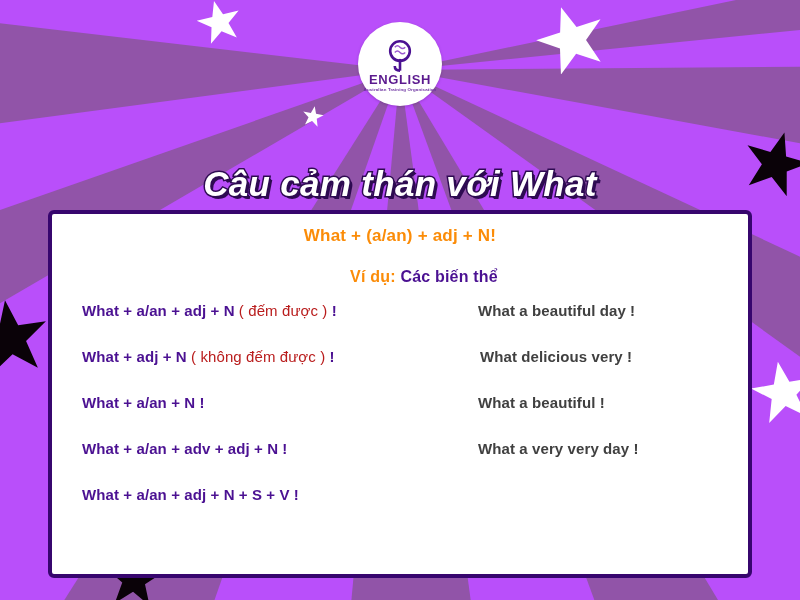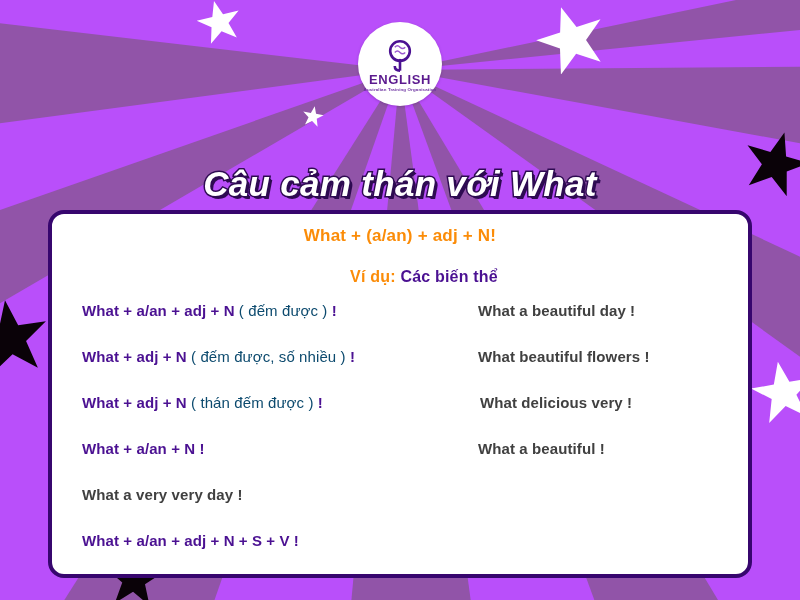--- a/index.html
+++ b/index.html
@@ -97,21 +97,21 @@
   
   #card {
     position: absolute;
     left: 48px;
     top: 210px;
     width: 704px;
     height: 368px;
     box-sizing: border-box;
     background: #ffffff;
     border: 4px solid #37066e;
-    border-radius: 16px;
+    border-radius: 6px;
   }
 
   #formula-line {
     text-align: center;
     margin-top: 12px;
     font-size: 17px;
     font-weight: bold;
     color: #fb8c08;
     letter-spacing: 0.2px;
   }
@@ -141,21 +141,21 @@
     width: 396px;
     flex: 0 0 396px;
     font-size: 15px;
     font-weight: bold;
     color: #4b1192;
     letter-spacing: 0.1px;
     white-space: nowrap;
   }
   .col-left .note {
     font-weight: normal;
-    color: #0c4a6e;
+    color: #b91c1c;
   }
   .col-right {
     flex: 1 1 auto;
     font-size: 15px;
     font-weight: bold;
     color: #404040;
     letter-spacing: 0.1px;
     white-space: nowrap;
   }
   .indent-1 { padding-left: 2px; }
@@ -233,42 +233,39 @@
 
     <div id="rows">
 
       <div class="row">
         <div class="col-left">
           <span>What + a/an +  adj + N</span><span class="note"> ( đếm được ) </span><span>!</span>
         </div>
         <div class="col-right">What a beautiful day !</div>
       </div>
 
-      <div class="row">
-        <div class="col-left">
-          <span>What + adj + N</span><span class="note"> ( đếm được, số nhiều ) </span><span>!</span>
-        </div>
-        <div class="col-right">What beautiful flowers !</div>
-      </div>
-
-      <div class="row">
-        <div class="col-left">
-          <span>What + adj + N</span><span class="note"> ( thán đếm được ) </span><span>!</span>
+
+      <div class="row">
+        <div class="col-left">
+          <span>What + adj + N</span><span class="note"> ( không đếm được ) </span><span>!</span>
         </div>
         <div class="col-right indent-1">What delicious very !</div>
       </div>
 
       <div class="row">
         <div class="col-left">
           <span>What + a/an + N !</span><span class="note"></span><span></span>
         </div>
         <div class="col-right">What a beautiful !</div>
       </div>
 
       <div class="row">
+        <div class="col-left">
+          <span>What + a/an + adv + adj + N !</span><span class="note"></span><span></span>
+        </div>
         <div class="col-right">What a very very day !</div>
       </div>
 
       <div class="row">
         <div class="col-left">
           <span>What + a/an + adj + N + S + V !</span><span class="note"></span><span></span>
         </div>
       </div>
 
     </div>

